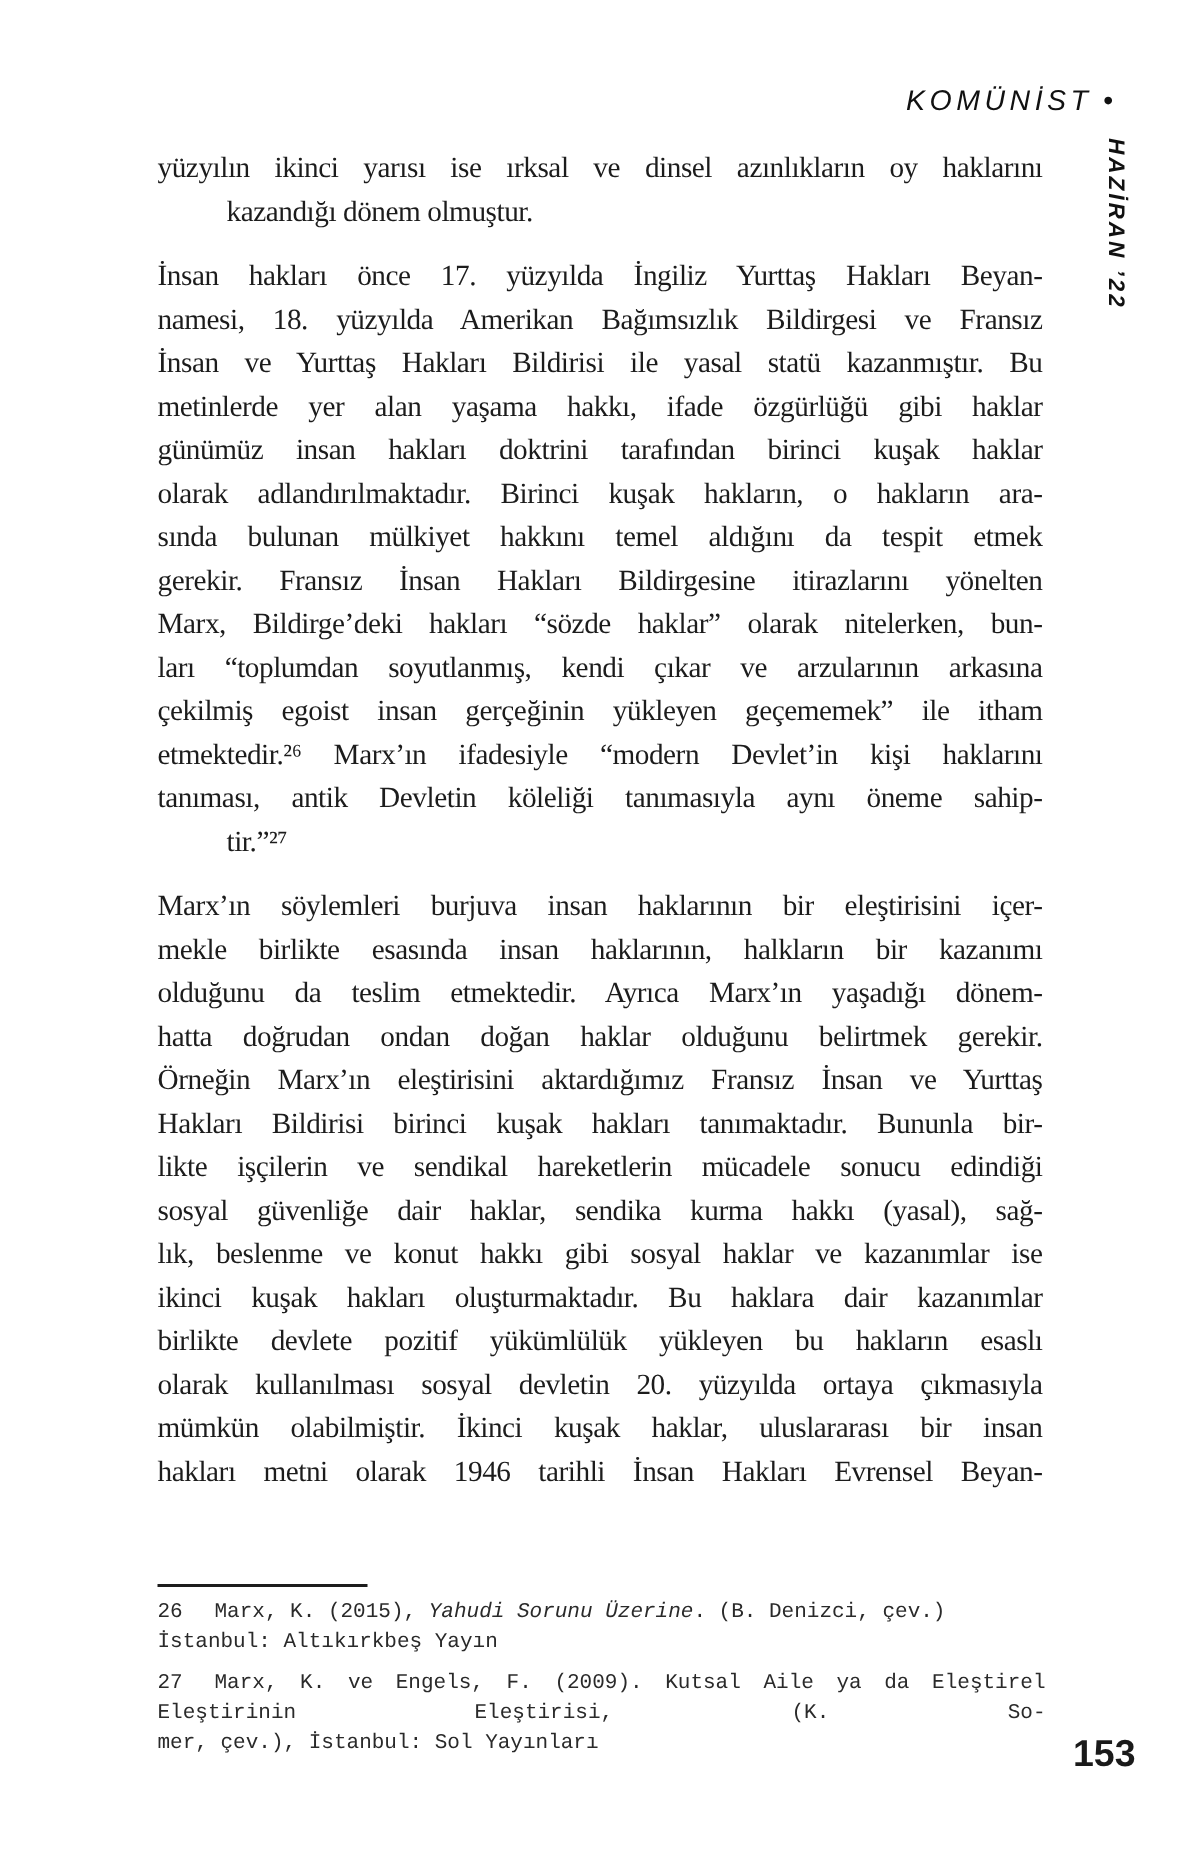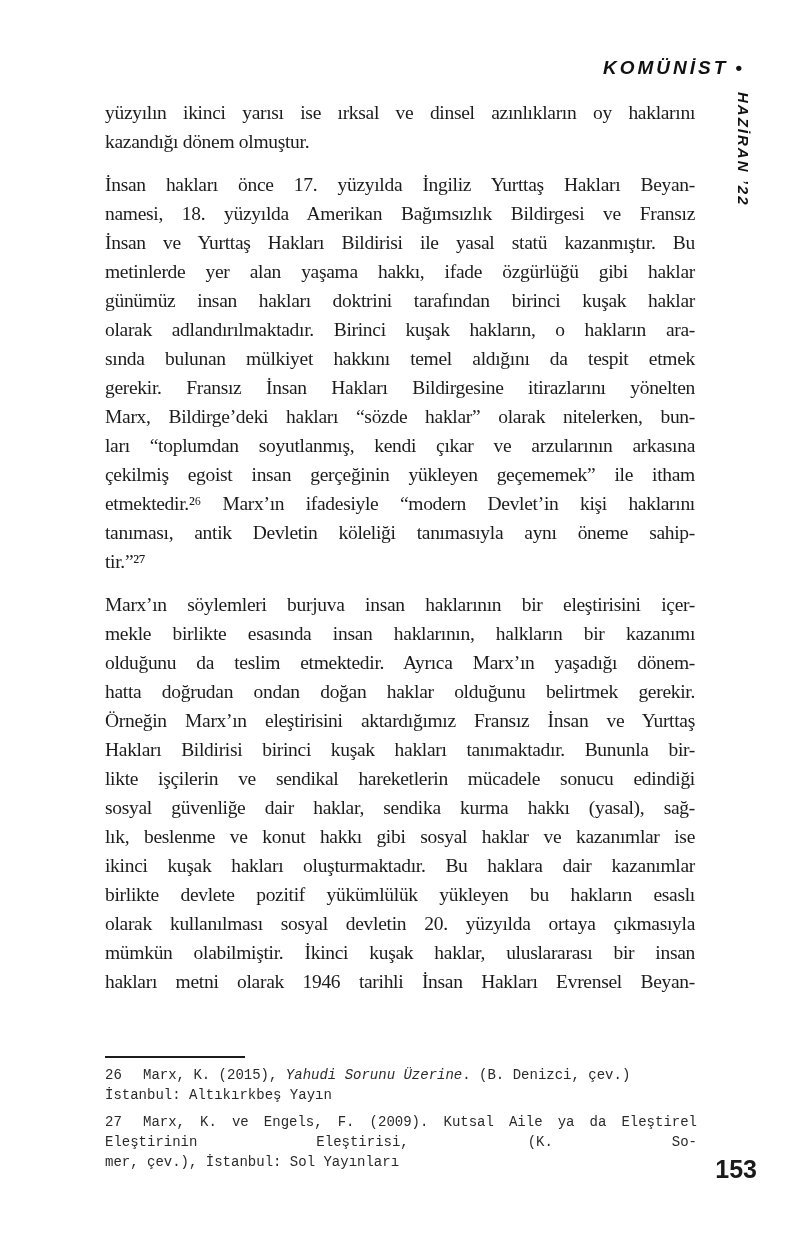--- a/index.html
+++ b/index.html
@@ -12,21 +12,21 @@
     font-family: "Liberation Serif", "DejaVu Serif", serif;
     color: #1c1c1c;
   }
 
   
   .running-header {
     position: absolute;
     top: 57px;
     right: 56px;
     font-family: "Liberation Sans", "DejaVu Sans", sans-serif;
-    font-weight: 700;
+    font-weight: 400;
     font-style: italic;
     font-size: 19px;
     letter-spacing: 3px;
     color: #111;
     white-space: nowrap;
   }
   .running-header .bullet { margin-left: 7px; letter-spacing: 0; }
 
   .issue-date {
     position: absolute;
@@ -44,21 +44,21 @@
 
   
   .content {
     position: absolute;
     left: 105px;
     top: 98px;
     width: 590px;
   }
   .para { margin: 0 0 14px 0; font-size: 19.5px; line-height: 29px; letter-spacing: -0.3px; }
   .bl { display: block; text-align: justify; text-align-last: justify; }
-  .bl.last { text-align-last: left; }
+  .bl.last { text-align-last: left; margin-left: 46px; }
 
   
   .footnotes {
     position: absolute;
     left: 105px;
     top: 1056px;
     width: 592px;
     font-family: Liberation Mono, monospace;
     font-size: 14px;
     line-height: 20px;

